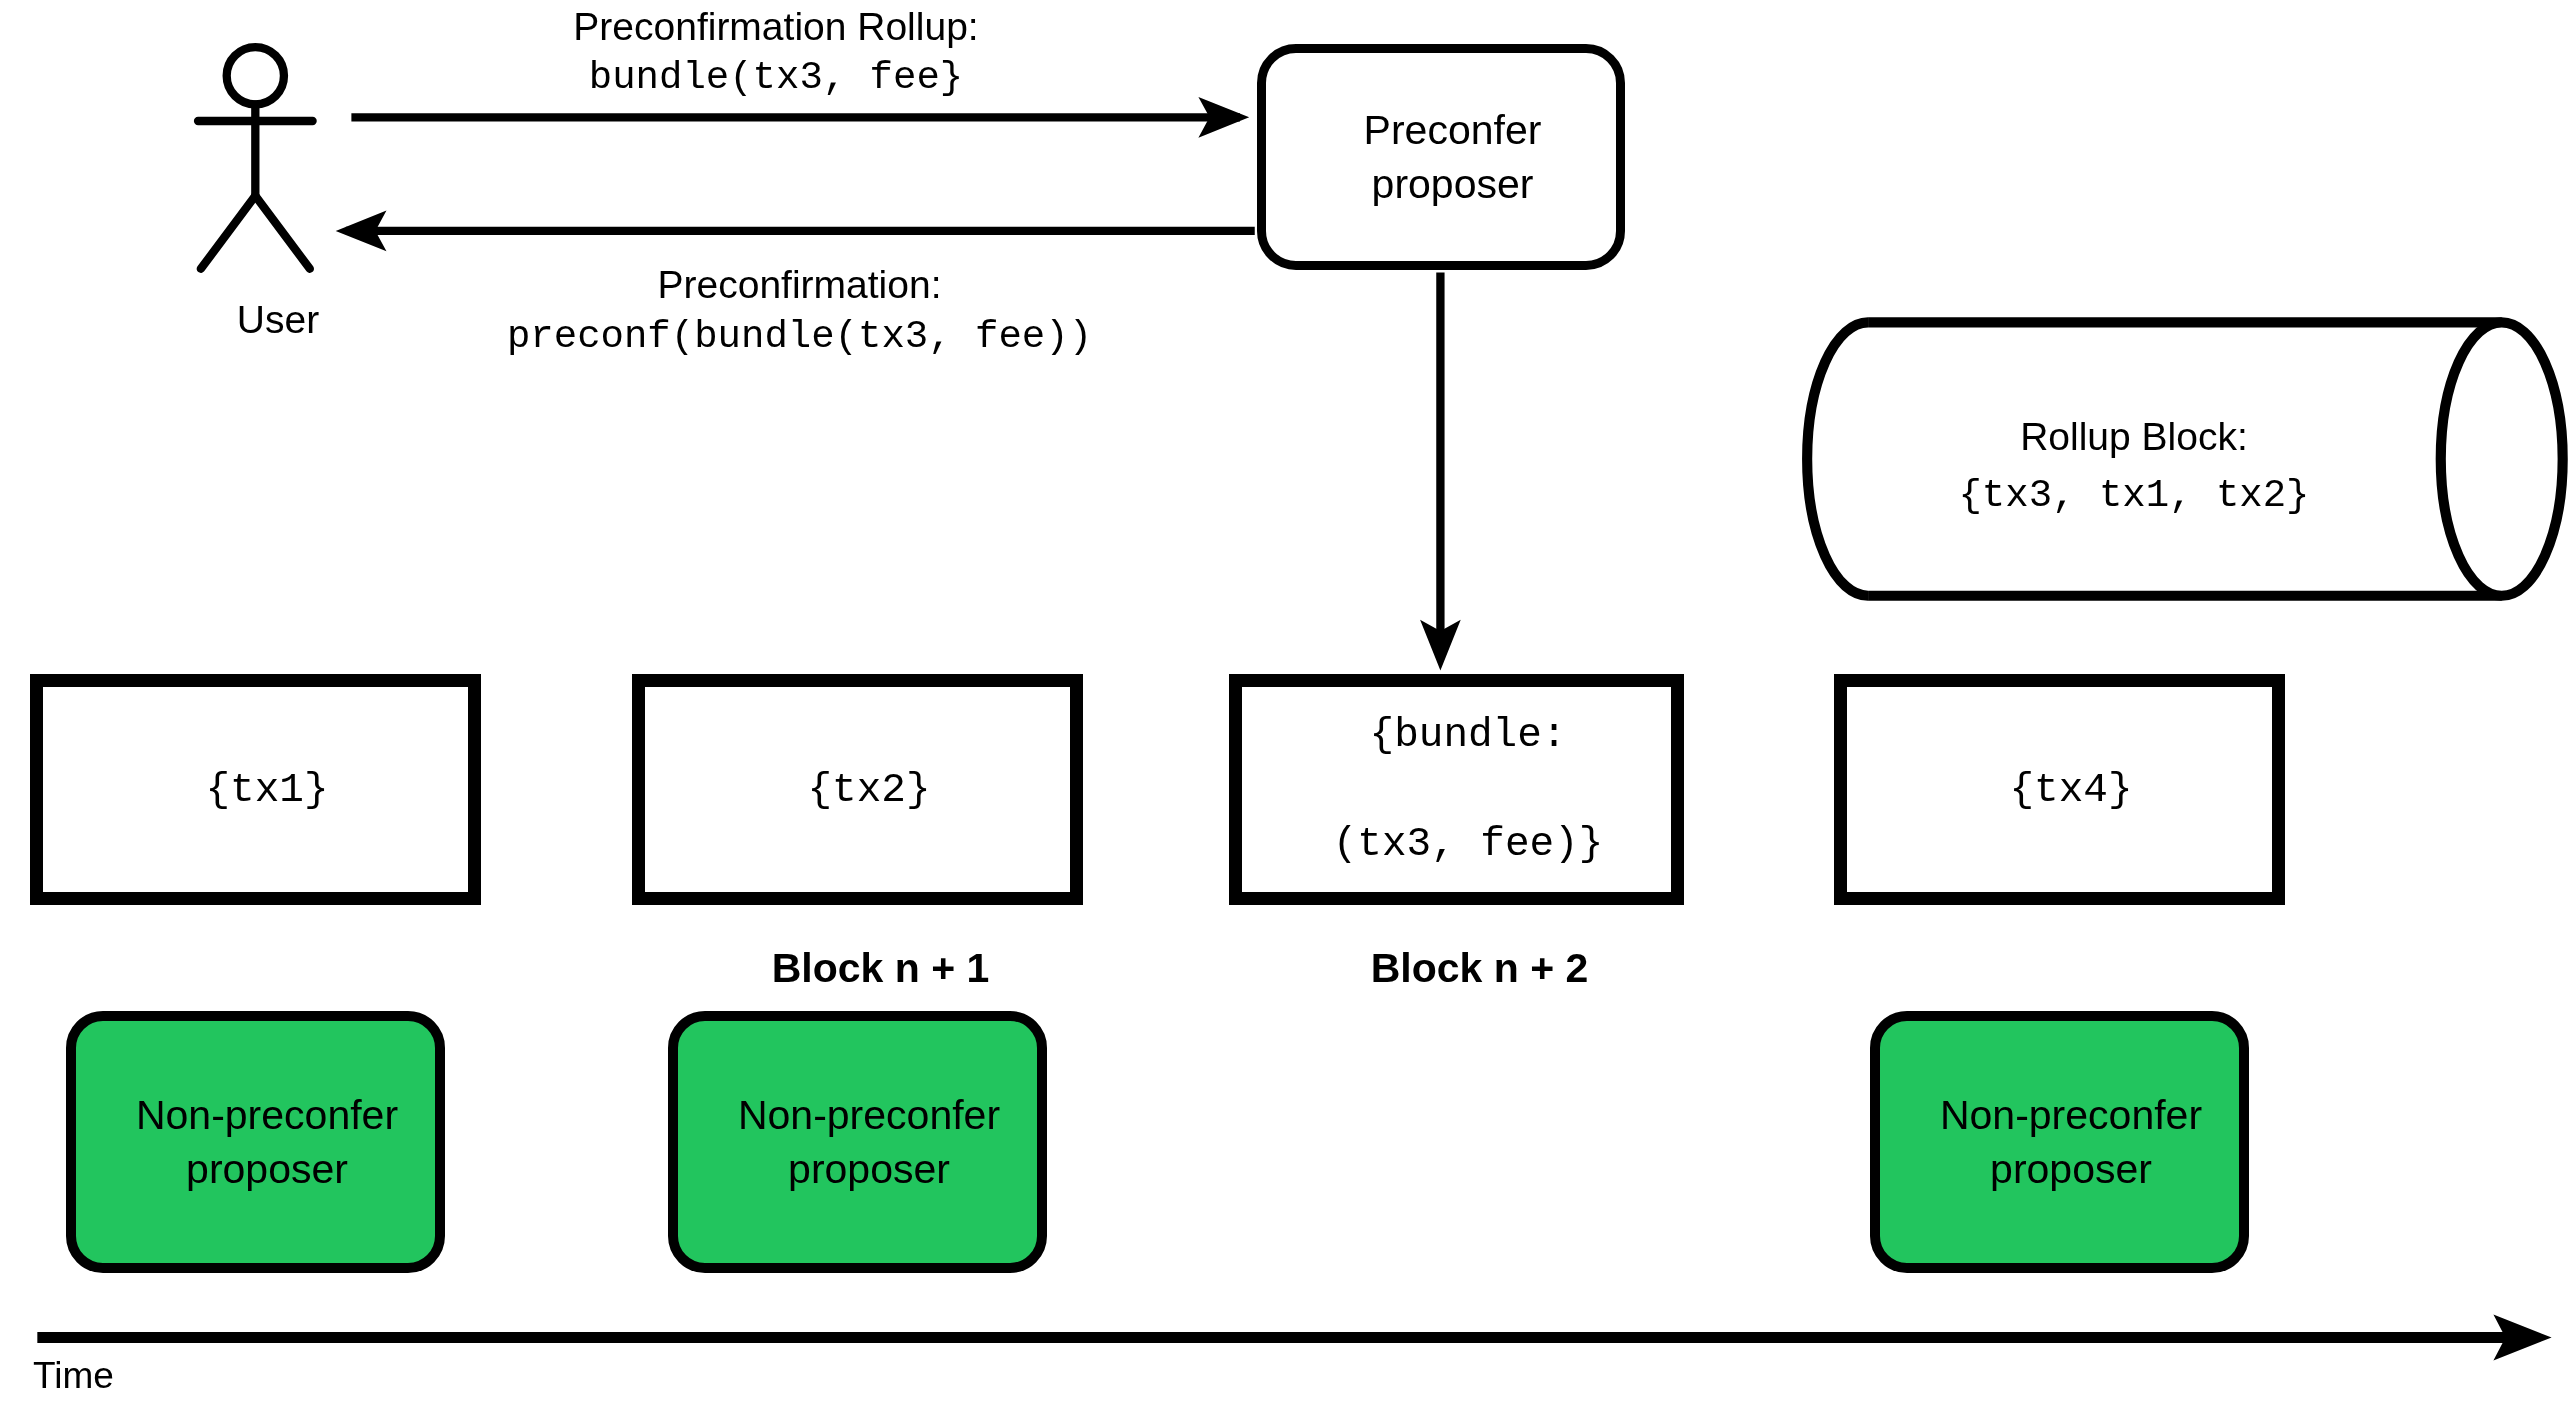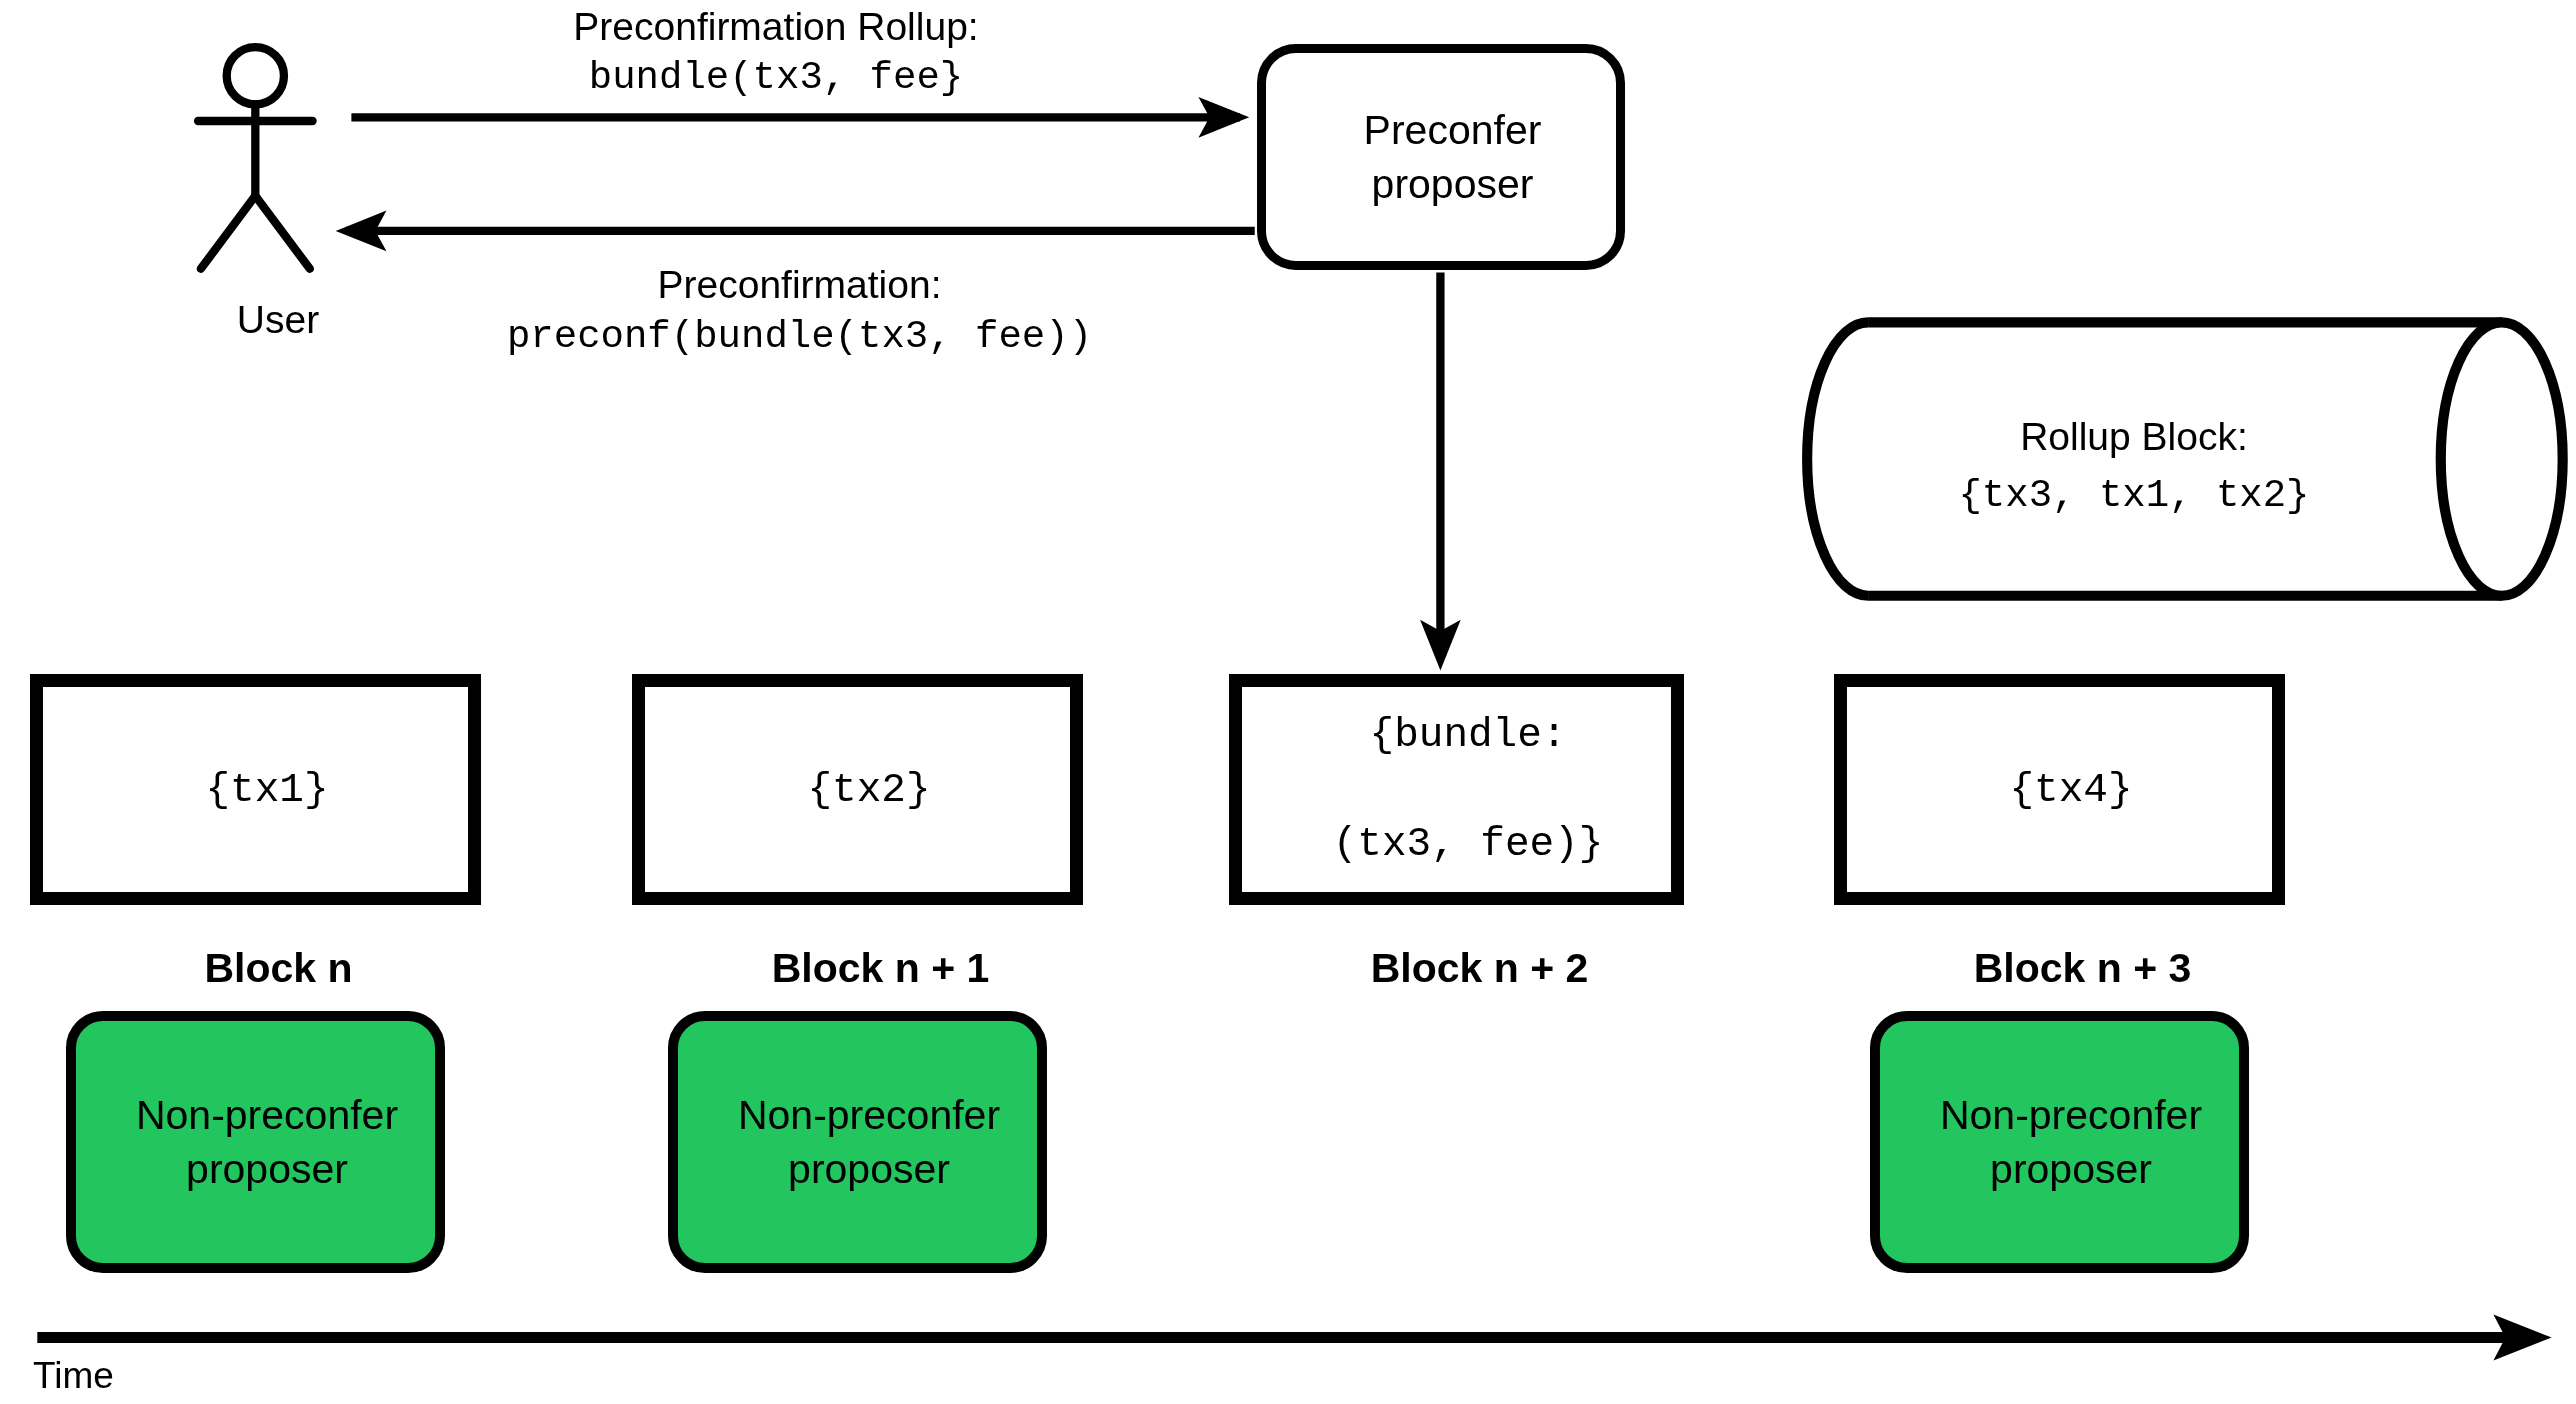--- a/index.html
+++ b/index.html
@@ -132,24 +132,22 @@
     <span class="bundle-stack">
       <span>{bundle:</span>
       <span>(tx3, fee)}</span>
     </span>
   </div>
 
   <div class="abs block-rect center mono" style="left:1834px; top:674px; width:451px; height:231px;">
     <span>{tx4}</span>
   </div>
 
-  <div class="abs sans block-label center" style="left:30px; top:944px; width:451px; height:48px;">Block n</div>
   <div class="abs sans block-label center" style="left:632px; top:944px; width:451px; height:48px;">Block n + 1</div>
   <div class="abs sans block-label center" style="left:1229px; top:944px; width:455px; height:48px;">Block n + 2</div>
-  <div class="abs sans block-label center" style="left:1834px; top:944px; width:451px; height:48px;">Block n + 3</div>
 
   <div class="abs np-node center sans prewrap" style="left:66px; top:1011px; width:379px; height:262px;">Non-preconfer
 proposer</div>
   <div class="abs np-node center sans prewrap" style="left:668px; top:1011px; width:379px; height:262px;">Non-preconfer
 proposer</div>
   <div class="abs np-node center sans prewrap" style="left:1870px; top:1011px; width:379px; height:262px;">Non-preconfer
 proposer</div>
 
   <div class="abs sans time-label" style="left:33px; top:1355px;">Time</div>
 

